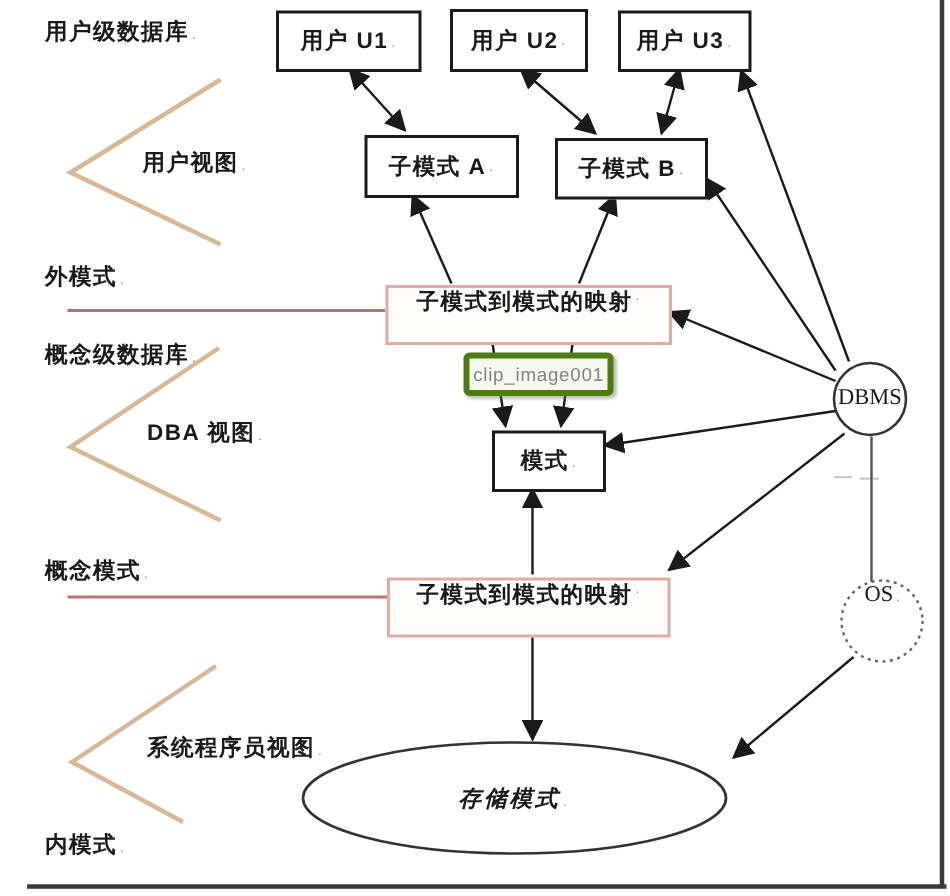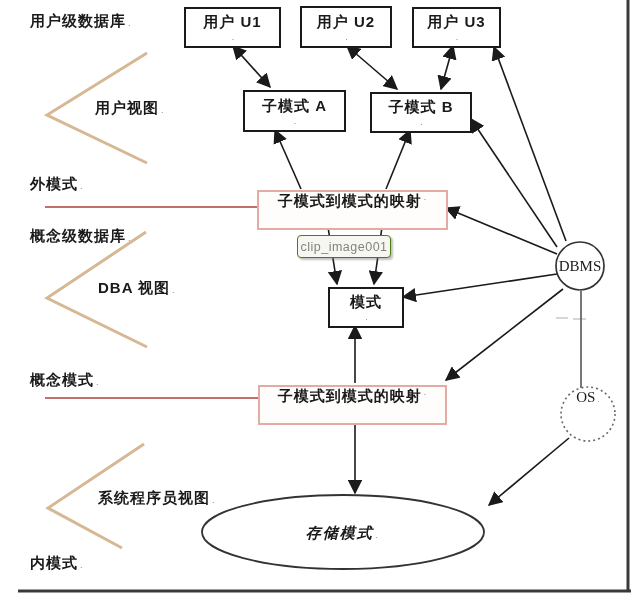--- a/index.html
+++ b/index.html
@@ -4,41 +4,41 @@
 <style>
   html,body{margin:0;padding:0;background:#fff;}
   #stage{
     position:relative;width:633px;height:597px;background:#ffffff;overflow:hidden;
     font-family:"Liberation Sans","DejaVu Sans",sans-serif;color:#1a1a1a;
   }
   #wires{position:absolute;left:0;top:0;z-index:1;}
   .box{
     position:absolute;z-index:3;display:flex;align-items:center;justify-content:center;
     background:#fff;border:2px solid #1a1a1a;font-size:15px;font-weight:600;
-    letter-spacing:1px;white-space:nowrap;flex-direction:column;
+    letter-spacing:1px;white-space:nowrap;
   }
   .mapbox{
     position:absolute;z-index:3;display:flex;align-items:flex-start;justify-content:center;
     background:#fffdfc;border:2px solid #e3aba4;font-size:15px;font-weight:700;
     letter-spacing:1px;white-space:nowrap;
   }
   .slabel{
     position:absolute;z-index:3;font-size:15px;font-weight:700;letter-spacing:1px;white-space:nowrap;
   }
   .circlelabel{
     position:absolute;z-index:3;font-family:"Liberation Serif","DejaVu Serif",serif;
     font-size:15px;font-weight:500;transform:translate(-50%,-50%);white-space:nowrap;
   }
   .ellipselabel{
     position:absolute;z-index:3;font-size:15px;font-weight:600;letter-spacing:2px;
     transform:translate(-50%,-50%);white-space:nowrap;font-style:italic;
   }
   #tooltip{
-    position:absolute;z-index:5;left:297px;top:235px;width:92px;height:21px;
-    background:#f7f7f2;border:1px solid #4d7c0f;border-radius:4px;
+    position:absolute;z-index:5;left:309px;top:235px;width:92px;height:21px;
+    background:#f7f7f2;border:4px solid #4d7c0f;border-radius:4px;
     box-shadow:2px 2px 2px rgba(120,120,120,.45);
     display:flex;align-items:center;justify-content:center;
     font-size:12.5px;color:#84847c;letter-spacing:.5px;
   }
   .pm{font-size:9px;color:#8a8a8a;margin-left:2px;font-weight:400;}
 </style>
 </head>
 <body>
 
 <div id="stage">

